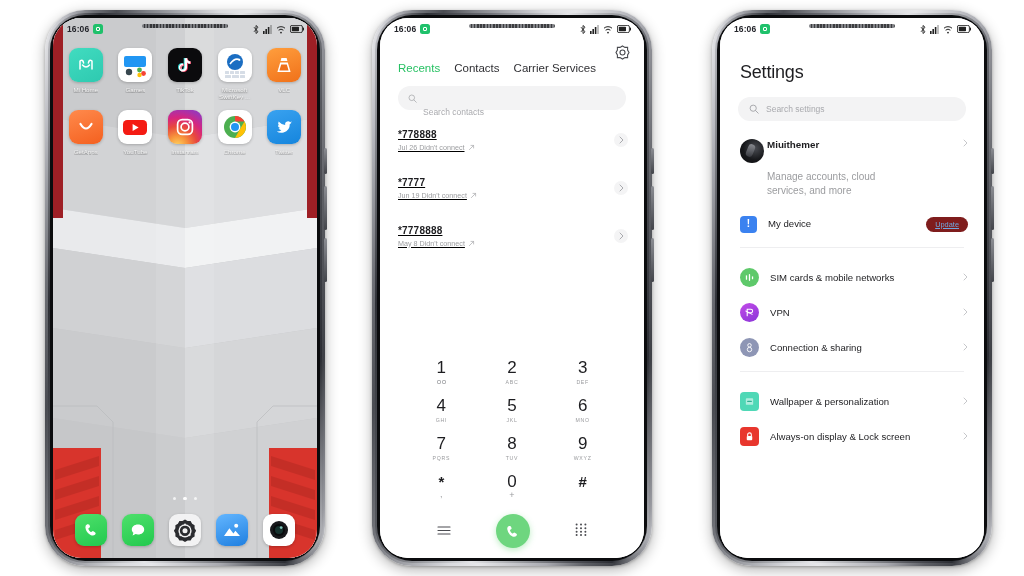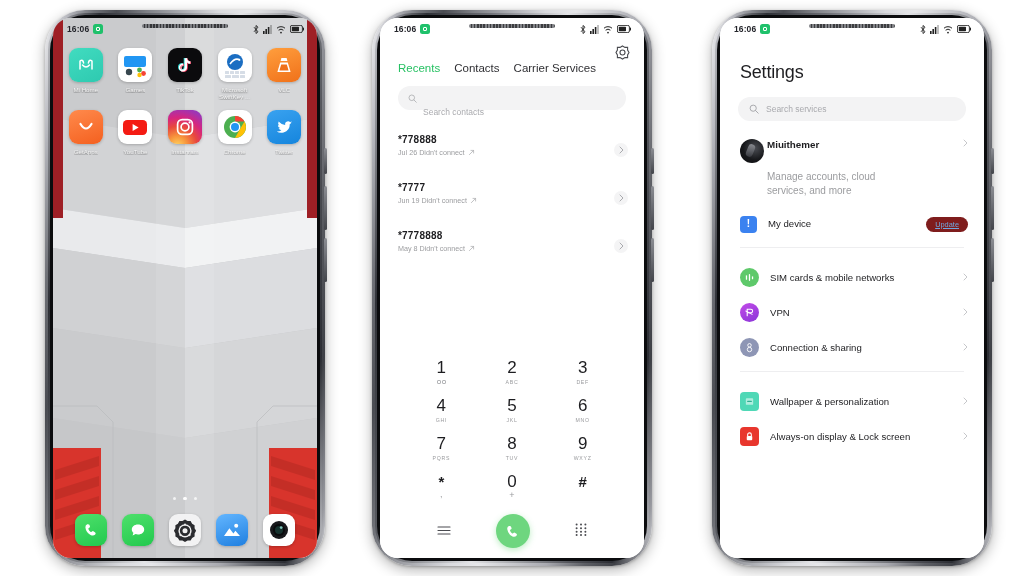--- a/index.html
+++ b/index.html
@@ -30,21 +30,21 @@
     background:linear-gradient(100deg,#cacbd0,#2f3137 14%,#6b6d73 30%,#e3e4e7 52%,#56585e 78%,#2c2e34 90%,#c8c9ce);
   }
   .body-inner {
     position:absolute; inset:5px;
     border-radius:35px;
     background:#0b0c0e;
   }
   .screen {
     position:absolute;
     left:8px; right:8px; top:8px; bottom:8px;
-    border-radius:18px;
+    border-radius:28px;
     overflow:hidden;
     background:#fff;
   }
   .earpiece {
     position:absolute; top:6px; left:50%; transform:translateX(-50%);
     width:86px; height:4px; border-radius:2px;
     background:repeating-linear-gradient(90deg,#6b6d72 0 1.6px,#1a1b1e 1.6px 3.2px);
     z-index:9; opacity:.85;
   }
   .btn-side {
@@ -121,22 +121,22 @@
   .tab { color:#303034; }
   .tab.active { color:#27c163;text-align:right; }
   .search-pill {
     margin:12px 18px 0 18px; height:24px; border-radius:12px;
     background:#f3f3f4; display:flex; align-items:center; gap:6px; padding:0 10px;
   }
   .search-pill .ph { font-size:8.5px; color:#a9aaae;margin-top:27px; }
 
   .calls { flex:1 1 auto; overflow:hidden; position:relative; padding-top:6px; }
   .call-row {
-    display:flex; align-items:flex-end; justify-content:space-between;
-    padding:7px 16px 7px 18px; height:48px;
+    display:flex; align-items:center; justify-content:space-between;
+    padding:7px 16px 7px 18px; height:48px;text-decoration:underline;
   }
   .call-num { font-size:10px; font-weight:700; color:#1d1d20; letter-spacing:.2px; }
   .call-sub { font-size:7.2px; color:#9b9c9f; margin-top:3px; display:flex; align-items:center; gap:3px; }
   .chev-btn {
     width:14px; height:14px; border-radius:50%; background:#f4f4f5;
     display:flex; align-items:center; justify-content:center; flex:0 0 auto;
   }
   .calls-fade {
     position:absolute; left:0; right:0; bottom:0; height:22px;
     background:linear-gradient(180deg,rgba(255,255,255,0),#fff 75%);
@@ -689,21 +689,21 @@
         </div>
       </div>
 
       <div class="settings">
         <div class="set-title">Settings</div>
         <div class="set-search">
           <svg width="10" height="10" viewBox="0 0 10 10">
               <circle cx="4.2" cy="4.2" r="3.1" stroke="#a9aaae" stroke-width="1" fill="none"></circle>
               <line x1="6.5" y1="6.5" x2="9.2" y2="9.2" stroke="#a9aaae" stroke-width="1" stroke-linecap="round"></line>
             </svg>
-          <span class="ph">Search services</span>
+          <span class="ph">Search settings</span>
         </div>
 
         <div style="height:8px"></div>
 
         <div class="acct-row">
           <div class="acct-av"></div>
           <div style="flex:1 1 auto">
             <div class="acct-name">Miuithemer</div>
             <div class="acct-sub">Manage accounts, cloud services, and more</div>
           </div>

